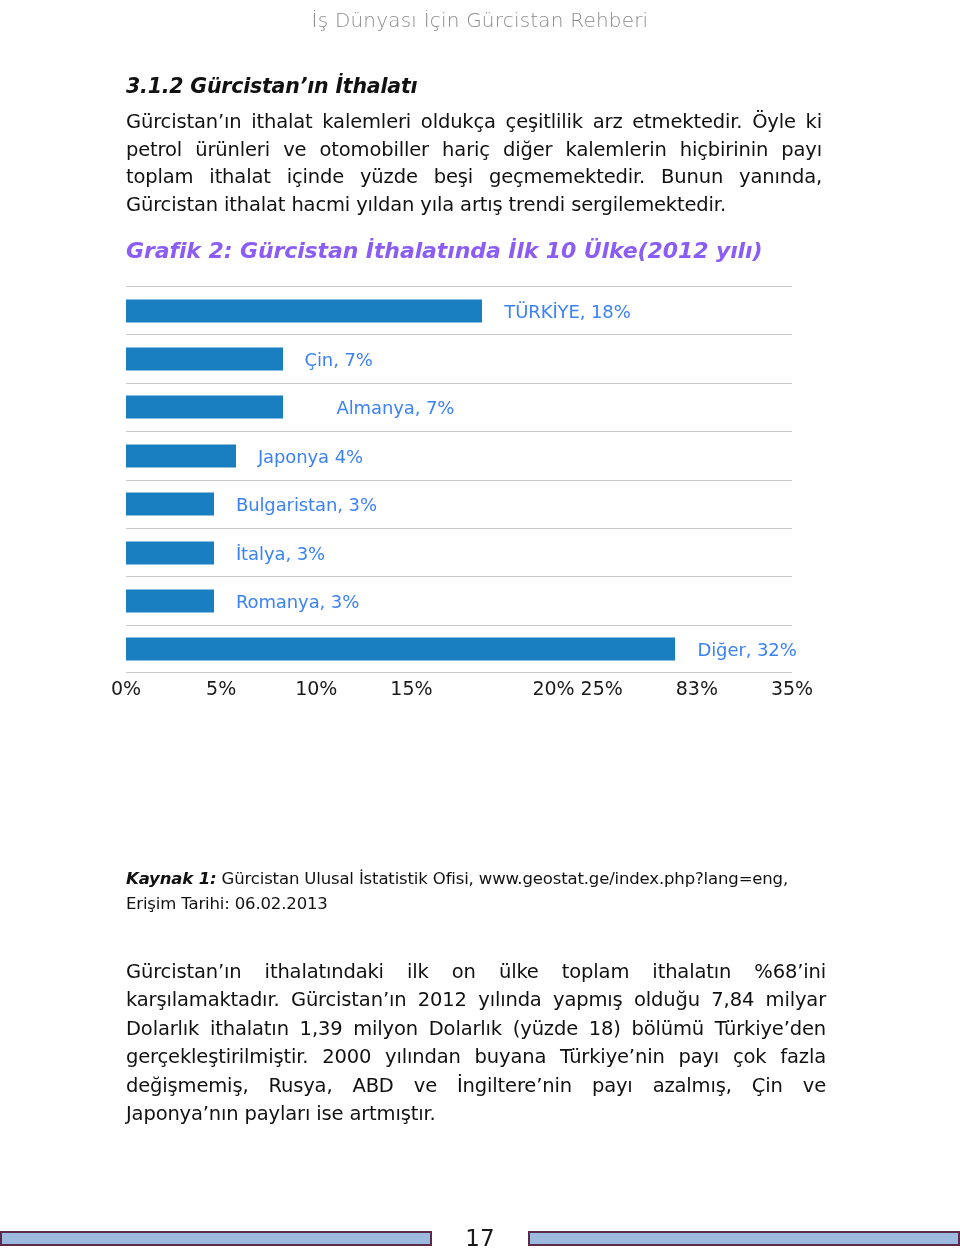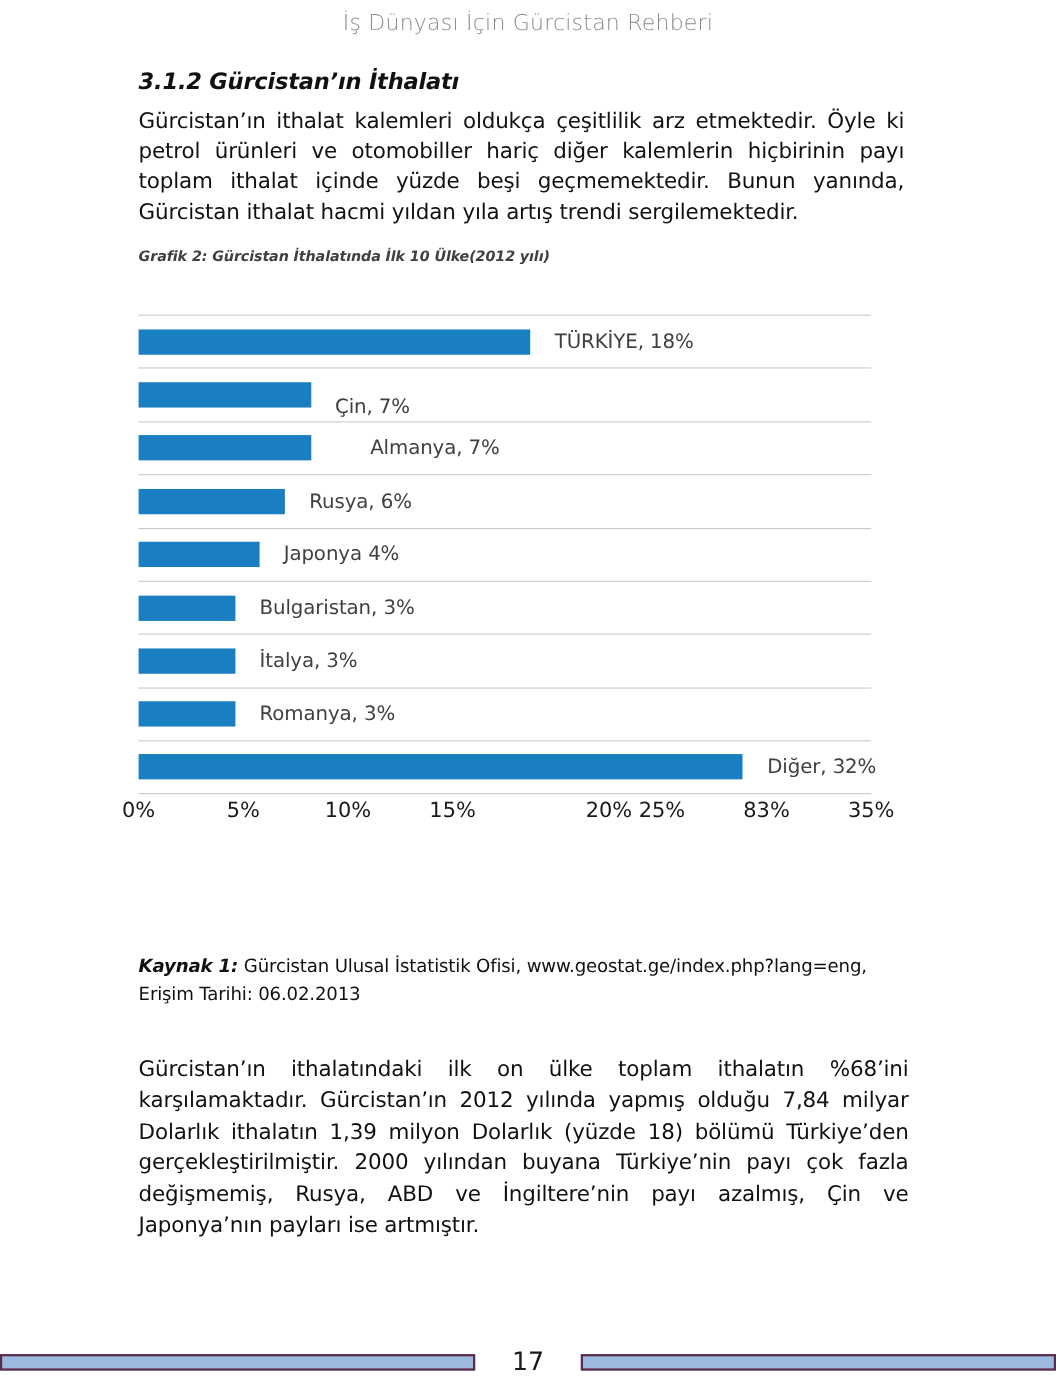--- a/index.html
+++ b/index.html
@@ -35,38 +35,38 @@
     left: 126px;
     top: 62px;
     width: 696px;
   }
 
   .section-heading {
     font-size: 20.5px;
     font-weight: 700;
     font-style: italic;
     color: #111111;
-    margin: 0 0 10px 0;
+    margin: 12px 0 10px 0;
     letter-spacing: -0.2px;
   }
 
   .body-text {
     font-size: 19.5px;
     line-height: 27.5px;
     color: #111111;
     margin: 0;
     text-align: justify;
     letter-spacing: -0.15px;
   }
 
   .figure-title {
-    font-size: 13px;
+    font-size: 22px;
     font-weight: 700;
     font-style: italic;
-    color: #404040;
+    color: #8b5cf6;
     margin: 20px 0 0 0;
     letter-spacing: -0.1px;
   }
 
   
   .chart {
     position: absolute;
     left: 126px;
     top: 286px;
     width: 666px;
@@ -90,21 +90,21 @@
     transform: translateY(-50%);
     height: 23px;
     background: #1a7fc1;
   }
   .bar-label {
     position: absolute;
     top: 50%;
     transform: translateY(-50%);
     white-space: nowrap;
     font-size: 18px;
-    color: #404040;
+    color: #3b82f6;
     letter-spacing: -0.1px;
   }
 
   
   .axis {
     position: relative;
     height: 34px;
     margin-top: 2px;
   }
   .axis-tick {
@@ -186,29 +186,25 @@
 </div>
 
 <div class="chart">
   <div class="chart-rows" id="chart-rows">
       <div class="chart-row">
         <div class="bar" style="width: 53.5%; background: rgb(26, 127, 193);"></div>
         <div class="bar-label" style="left: calc(53.5% + 22px);">TÜRKİYE, 18%</div>
       </div>
       <div class="chart-row">
         <div class="bar" style="width: 23.5%; background: rgb(26, 127, 193);"></div>
-        <div class="bar-label" style="left: calc(23.5% + 22px); margin-top: 11px;">Çin, 7%</div>
+        <div class="bar-label" style="left: calc(23.5% + 22px);">Çin, 7%</div>
       </div>
       <div class="chart-row">
         <div class="bar" style="width: 23.5%; background: rgb(26, 127, 193);"></div>
         <div class="bar-label" style="left: calc(23.5% + 22px); margin-left: 32px;">Almanya, 7%</div>
-      </div>
-      <div class="chart-row">
-        <div class="bar" style="width: 20%; background: rgb(26, 127, 193);"></div>
-        <div class="bar-label" style="left: calc(20% + 22px);">Rusya, 6%</div>
       </div>
       <div class="chart-row">
         <div class="bar" style="width: 16.5%; background: rgb(26, 127, 193);"></div>
         <div class="bar-label" style="left: calc(16.5% + 22px);">Japonya 4%</div>
       </div>
       <div class="chart-row">
         <div class="bar" style="width: 13.2%; background: rgb(26, 127, 193);"></div>
         <div class="bar-label" style="left: calc(13.2% + 22px);">Bulgaristan, 3%</div>
       </div>
       <div class="chart-row">

